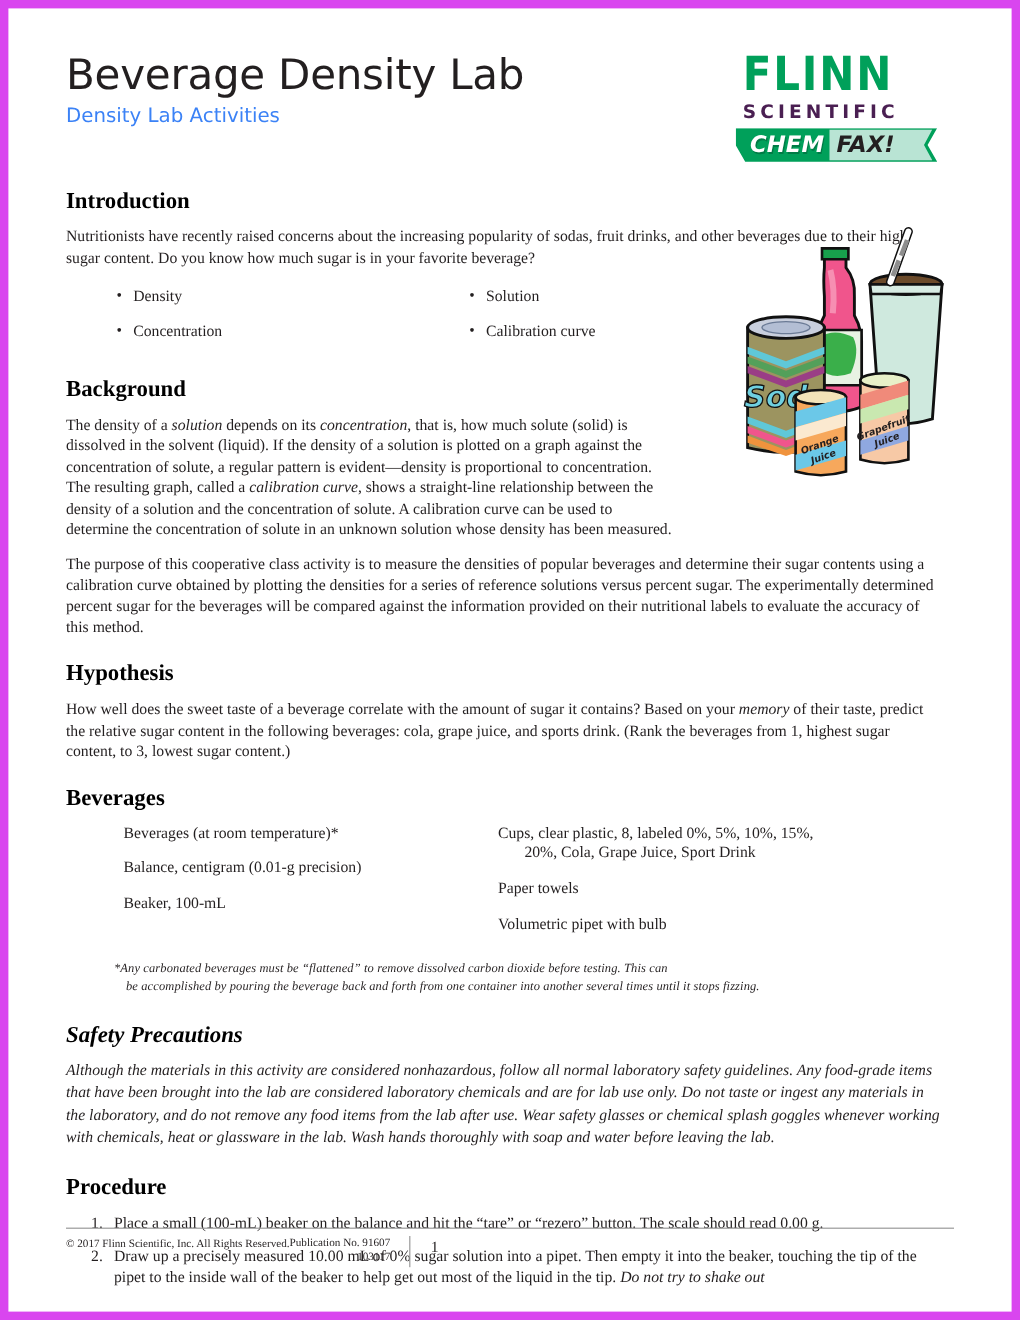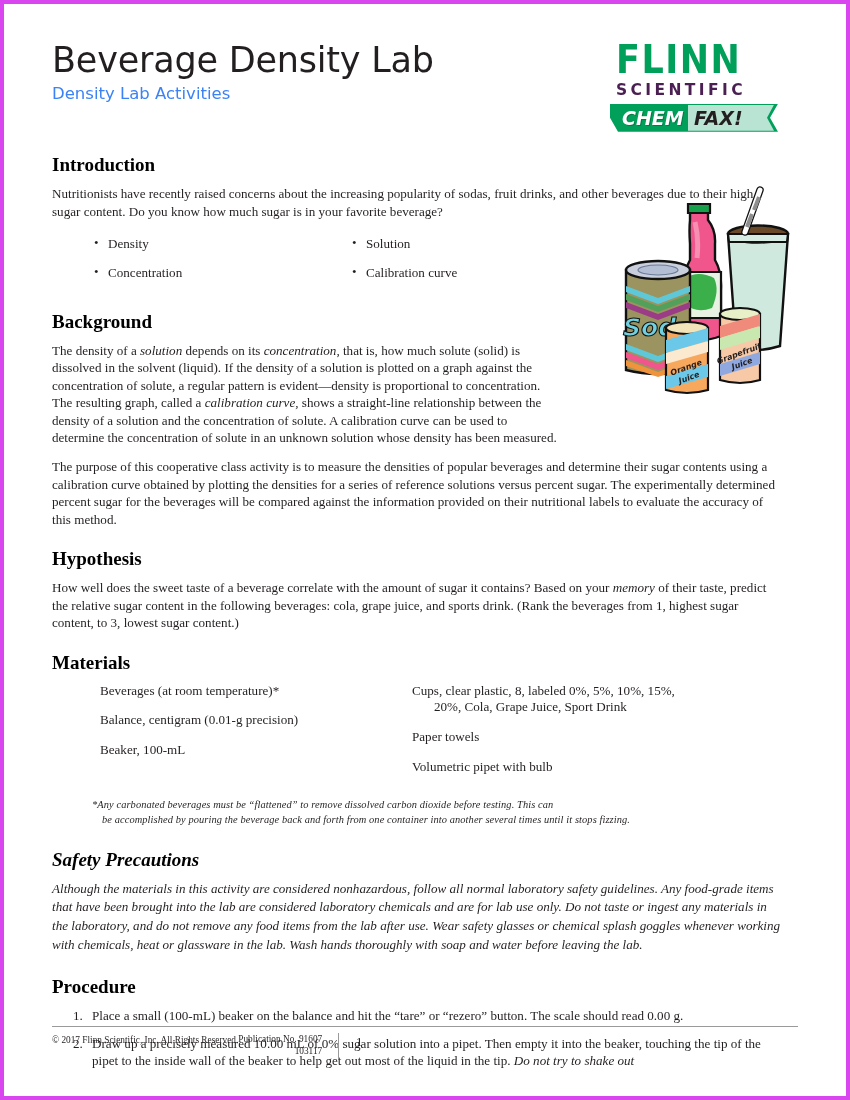--- a/index.html
+++ b/index.html
@@ -5,21 +5,21 @@
   html, body {
     margin: 0;
     padding: 0;
     background: #ffffff;
   }
   .page {
     position: relative;
     width: 850px;
     height: 1100px;
     background: #ffffff;
-    border: 4px solid #d946ef;
+    border: 7px solid #d946ef;
     box-sizing: border-box;
     overflow: hidden;
     font-family: "Liberation Serif", serif;
     color: #231f20;
   }
   .content {
     position: absolute;
     left: 48px;
     top: 38px;
     width: 730px;
@@ -141,20 +141,21 @@
     text-align: left;
   }
   p.body:last-child { margin-bottom: 0; }
   .it { font-style: italic; }
 
   
   .concepts {
     display: flex;
     margin-left: 42px;
     margin-top: 2px;
+    gap: 36px;
   }
   .concepts-col { width: 258px; }
   .concept-item {
     font-size: 13.1px;
     line-height: 1.25;
     margin-bottom: 13px;
     position: relative;
     padding-left: 14px;
   }
   .concept-item:before {
@@ -312,21 +313,21 @@
       <p class="body"><span>The density of a </span><span class="it">solution</span><span> depends on its </span><span class="it">concentration</span><span>, that is, how much solute (solid) is dissolved in the solvent (liquid). If the density of a solution is plotted on a graph against the concentration of solute, a regular pattern is evident—density is proportional to concentration. The resulting graph, called a </span><span class="it">calibration curve</span><span>, shows a straight-line relationship between the density of a solution and the concentration of solute. A calibration curve can be used to determine the concentration of solute in an unknown solution whose density has been measured.</span></p>
       <p class="body">The purpose of this cooperative class activity is to measure the densities of popular beverages and determine their sugar contents using a calibration curve obtained by plotting the densities for a series of reference solutions versus percent sugar. The experimentally determined percent sugar for the beverages will be compared against the information provided on their nutritional labels to evaluate the accuracy of this method.</p>
     </div>
 
     <div class="sec" style="margin-top:20px;">
       <h2 class="section">Hypothesis</h2>
       <p class="body"><span>How well does the sweet taste of a beverage correlate with the amount of sugar it contains? Based on your </span><span class="it">memory</span><span> of their taste, predict the relative sugar content in the following beverages: cola, grape juice, and sports drink. (Rank the beverages from 1, highest sugar content, to 3, lowest sugar content.)</span></p>
     </div>
 
     <div class="sec" style="margin-top:20px;">
-      <h2 class="section">Materials</h2>
+      <h2 class="section">Beverages</h2>
       <div class="materials">
         <div class="mat-col-left">
           <div class="mat-item"><span>Beverages (at room temperature)*</span></div>
           <div class="mat-item"><span>Balance, centigram (0.01-g precision)</span></div>
           <div class="mat-item"><span>Beaker, 100-mL</span></div>
         </div>
         <div class="mat-col-right">
           <div class="mat-item"><span>Cups, clear plastic, 8, labeled 0%, 5%, 10%, 15%,</span><span class="cont">20%, Cola, Grape Juice, Sport Drink</span></div>
           <div class="mat-item"><span>Paper towels</span></div>
           <div class="mat-item"><span>Volumetric pipet with bulb</span></div>

